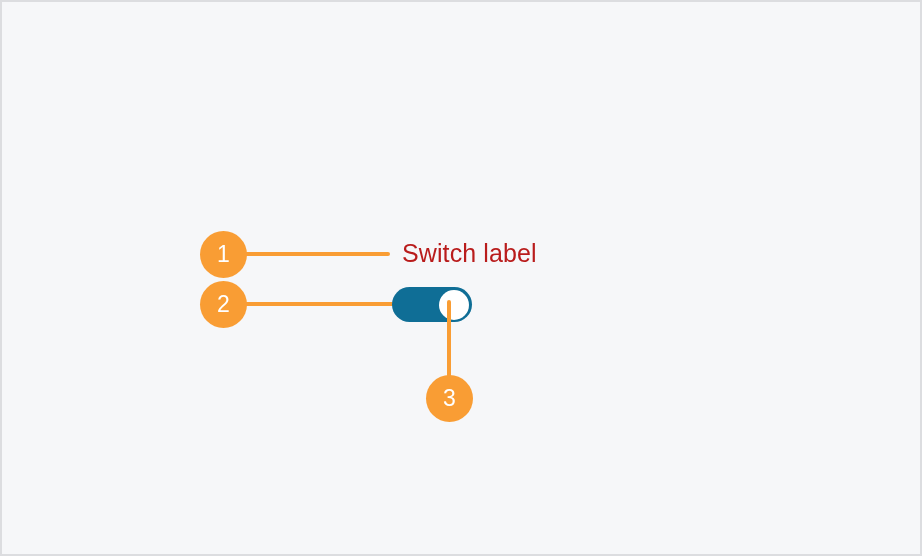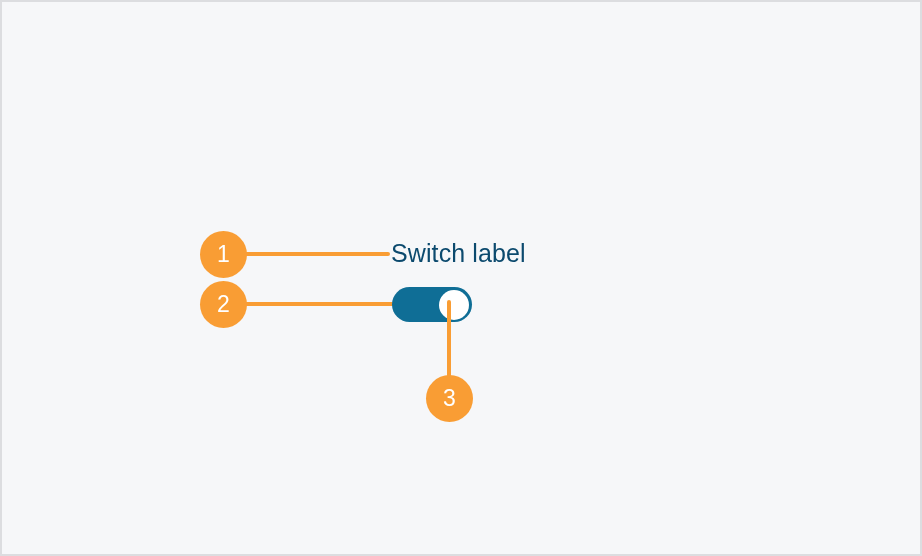--- a/index.html
+++ b/index.html
@@ -61,24 +61,24 @@
     width: 4px;
     background: #f99d34;
     border-radius: 2px;
     z-index: 4;
   }
   .leader-3 { left: 445px; top: 298px; height: 82px; }
 
   
   .switch-label {
     position: absolute;
-    left: 389px;
+    left: 400px;
     top: 237px;
     font-size: 25px;
-    color: #0c4a6e;
+    color: #b91c1c;
     letter-spacing: 0.1px;
     white-space: nowrap;
   }
 
   .switch-track {
     position: absolute;
     left: 390px;
     top: 285px;
     width: 80px;
     height: 35px;

